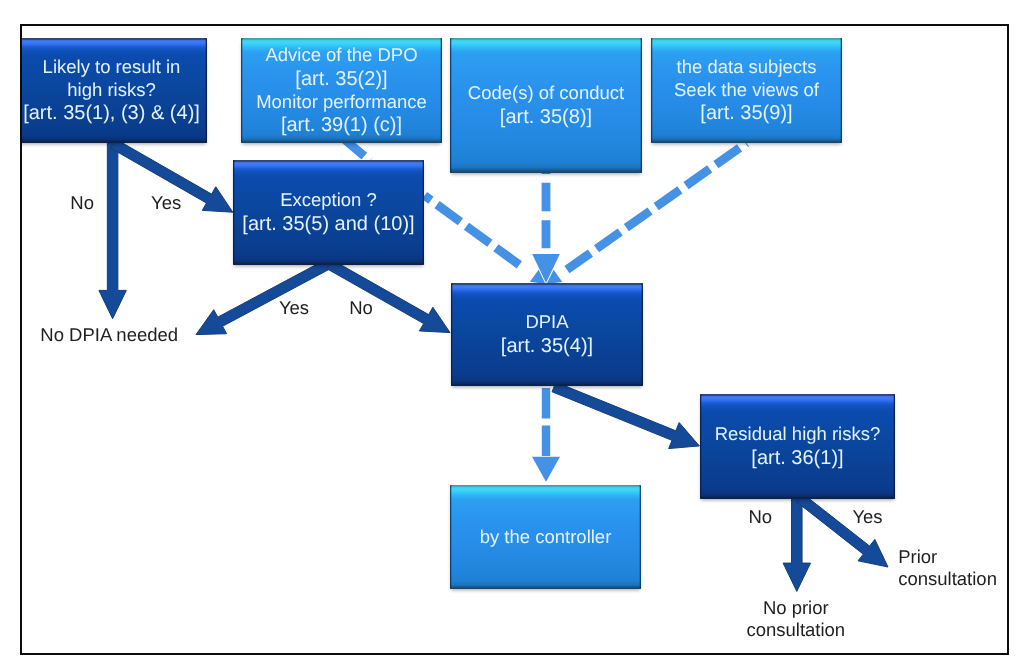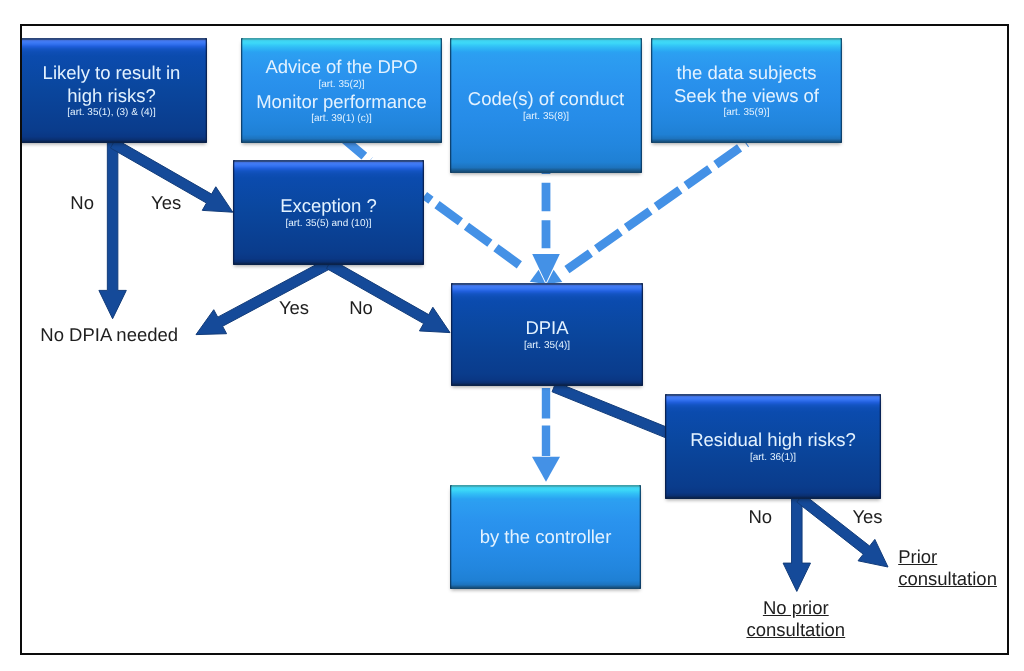--- a/index.html
+++ b/index.html
@@ -53,31 +53,31 @@
         #3f9aa0 0px, #3fb4c8 2.0px, #3fd4f2 2.6px, #3dd8f8 5.0px,
         #36ccf7 6.8px, #31bdf6 9px, #2db0f4 11.5px, #2aa2f2 14px, #2c9ef1 17px,
         #2a93ee 35%, #268ce8 60%, #2286de 80%, #1f80d4 92%,
         #1d73bd 96%, #17517f 98.6%, #174466 100%);
     box-shadow: 0 2.5px 3.5px -1px rgba(0,0,0,0.34),
                 inset 1.3px 0 0 rgba(10,50,85,0.80),
                 inset -1.3px 0 0 rgba(10,50,85,0.80);
   }
   .node-text { text-align:center; color:#E3F2FF; width:100%; filter:opacity(100%); }
   .line-lg { font-size:18.5px; line-height:1.2; }
-  .line-sm { font-size:10px; line-height:1.2; }
+  .line-sm { font-size:20px; line-height:1.2; }
 
   
   .elabel, .olabel {
     position:absolute; font-size:18.5px; line-height:0; filter:opacity(100%);
     color:#1f1f1f; white-space:nowrap;
     transform:translate(-50%, 0);
   }
   .oblock {
     position:absolute; font-size:18.5px; line-height:0; filter:opacity(100%);
-    color:#1f1f1f; white-space:nowrap;text-decoration:underline;
+    color:#1f1f1f; white-space:nowrap;
   }
   .oblock > div { height:0; }
   .oblock > div + div { height:auto; padding-top:21.2px; }
   .oblock.center { transform:translate(-50%, 0); text-align:center; }
   .oblock.left   { transform:translate(0, 0); text-align:left; }
 </style>
 </head>
 <body>
 
 <div id="stage">
@@ -147,21 +147,21 @@
       <div class="line-lg">Exception ?</div>
       <div class="line-sm">[art. 35(5) and (10)]</div>
     </div>
   </div>
   <div class="node dark" style="left:451px;top:283px;width:192px;height:103px">
     <div class="node-text">
       <div class="line-lg">DPIA</div>
       <div class="line-sm">[art. 35(4)]</div>
     </div>
   </div>
-  <div class="node dark" style="left:665px;top:394px;width:216px;height:105px">
+  <div class="node dark" style="left:700px;top:394px;width:195px;height:105px">
     <div class="node-text">
       <div class="line-lg">Residual high risks?</div>
       <div class="line-sm">[art. 36(1)]</div>
     </div>
   </div>
   <div class="node light" style="left:450px;top:485px;width:191px;height:104px">
     <div class="node-text">
       <div class="line-lg">by the controller</div>
     </div>
   </div>

